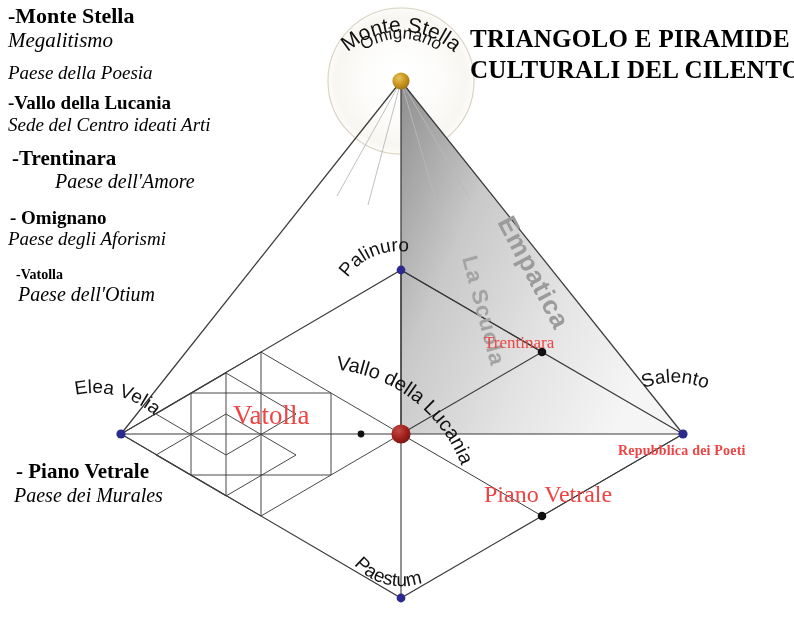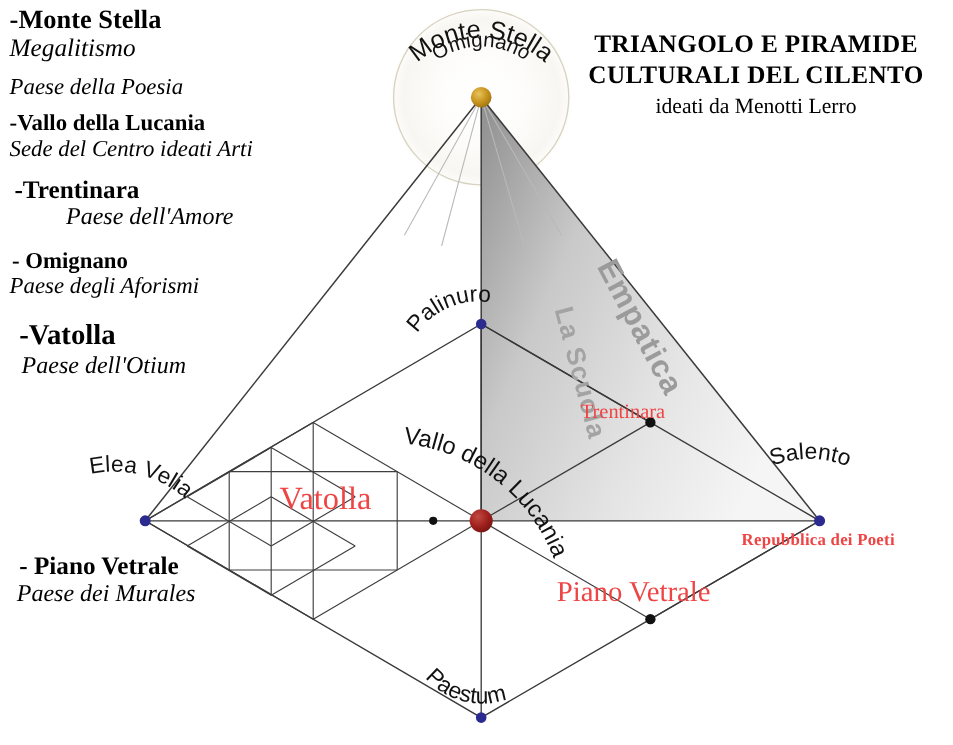--- a/index.html
+++ b/index.html
@@ -59,21 +59,21 @@
   .e1 .legend-desc { font-size: 19px; }
   .e2 .legend-name { font-size: 19px; }
   .e2 .legend-desc { font-size: 19px; }
   .e3 { margin-top: 12px; }
   .e3 .legend-name { font-size: 21px; padding-left: 4px; }
   .e3 .legend-desc { font-size: 20px; padding-left: 4px; margin-left: 43px; }
   .e4 { margin-top: 14px; }
   .e4 .legend-name { font-size: 19px; padding-left: 2px; }
   .e4 .legend-desc { font-size: 19px; }
   .e5 { margin-top: 18px; }
-  .e5 .legend-name { font-size: 24px; padding-left: 8px; }
+  .e5 .legend-name { font-size: 14px; padding-left: 8px; }
   .e5 .legend-desc { font-size: 20px; padding-left: 10px; }
 
   .legend-bottom {
     position: absolute;
     left: 10px;
     top: 460px;
     width: 260px;
   }
   .legend-bottom .legend-name { font-size: 21px; padding-left: 6px; }
   .legend-bottom .legend-desc { font-size: 20px; padding-left: 4px; }
@@ -82,42 +82,42 @@
   .title-block {
     position: absolute;
     left: 470px;
     top: 24px;
     width: 320px;
     text-align: center;
   }
   .title-line {
     font-family: "Liberation Serif", serif;
     font-weight: bold;
-    font-size: 21px;
+    font-size: 25px;
     letter-spacing: 0.3px;
     line-height: 1.22;
     white-space: nowrap;
   }
   .title-sub {
     font-family: "Liberation Serif", serif;
     font-size: 18px;
     margin-top: 3px;
     white-space: nowrap;
   }
 
   
   .maplabel {
     position: absolute;
     font-family: "Liberation Serif", serif;
     white-space: nowrap;
     color: #ef4444;
   }
   .lbl-vatolla   { left: 233px; top: 400px; font-size: 27px; }
   .lbl-trentinara{ left: 484px; top: 333px; font-size: 17px; }
-  .lbl-pianovetr { left: 464px; top: 481px; font-size: 24px; }
+  .lbl-pianovetr { left: 484px; top: 481px; font-size: 24px; }
   .lbl-repubblica{ left: 618px; top: 443px; font-size: 14px; font-weight: bold; letter-spacing: 0.2px; }
 </style>
 </head>
 <body>
 
 <div id="stage">
 
   <svg id="diagram-svg" viewBox="0 0 794 621">
     <defs>
       <linearGradient id="faceShade" x1="0" y1="0" x2="1" y2="0.55">
@@ -277,21 +277,20 @@
   </div>
 
   <div class="legend-bottom">
     <div class="legend-name">- Piano Vetrale</div>
     <div class="legend-desc">Paese dei Murales</div>
   </div>
 
   <div class="title-block">
     <div class="title-line">TRIANGOLO E PIRAMIDE</div>
     <div class="title-line">CULTURALI DEL CILENTO</div>
-    <div class="title-sub">ideati da Menotti Lerro</div>
   </div>
 
   <div class="maplabel lbl-vatolla">Vatolla</div>
   <div class="maplabel lbl-trentinara">Trentinara</div>
   <div class="maplabel lbl-pianovetr">Piano Vetrale</div>
   <div class="maplabel lbl-repubblica">Repubblica dei Poeti</div>
 
 </div>
 
 </body></html>

